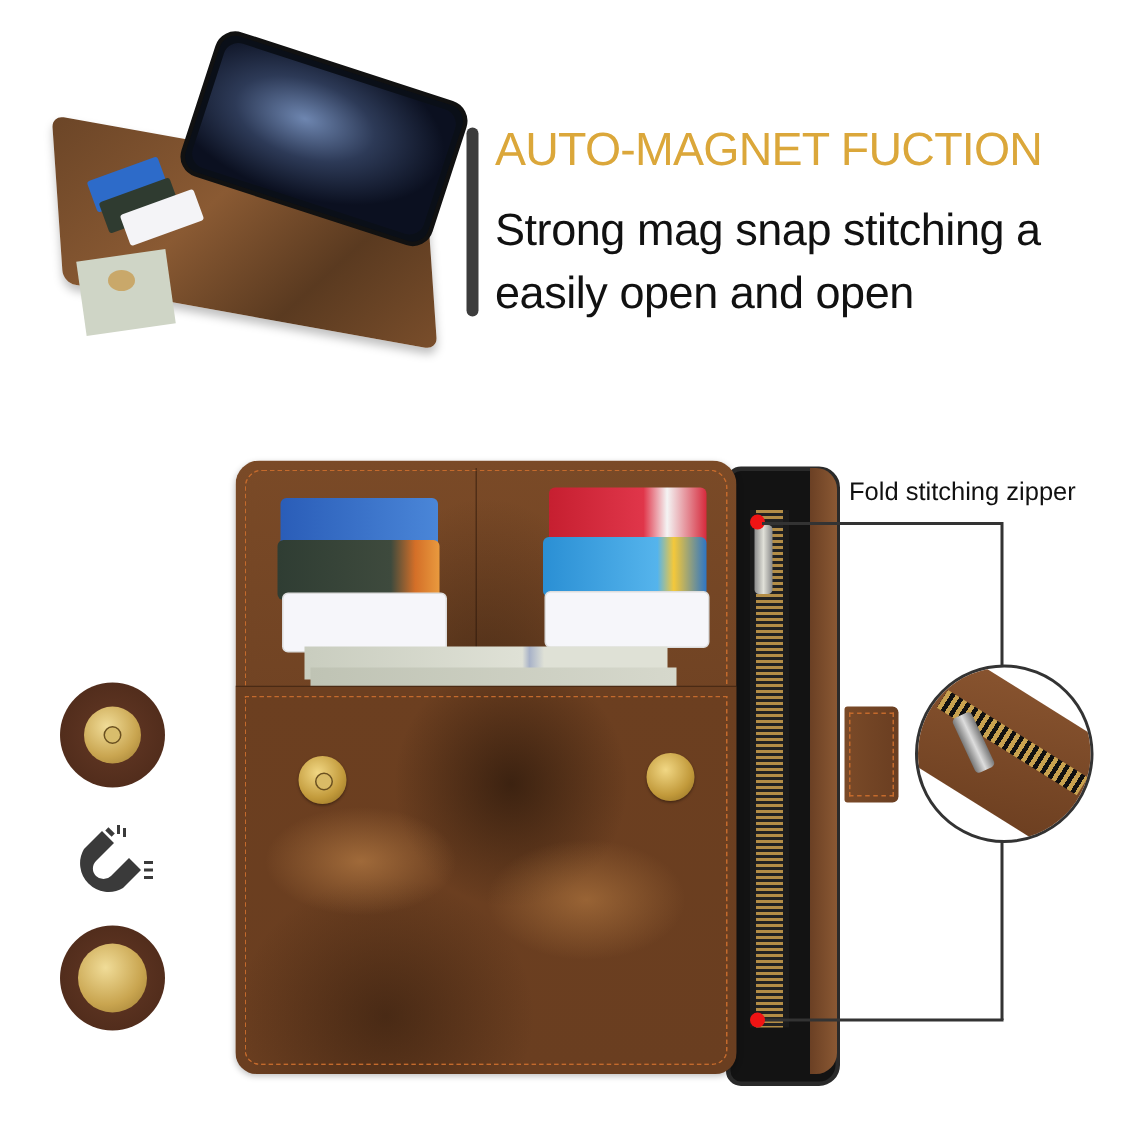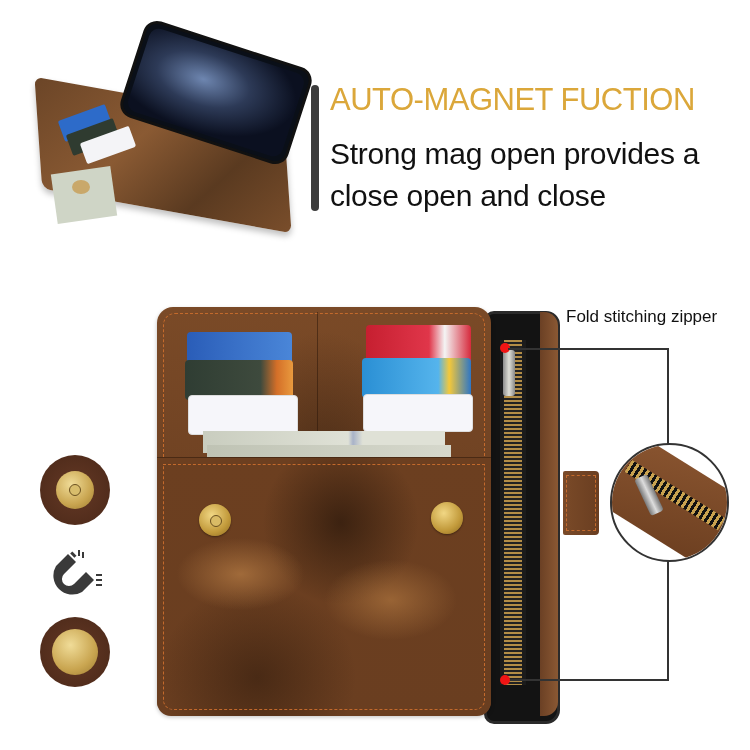--- a/index.html
+++ b/index.html
@@ -41,21 +41,21 @@
   .snap .dot { position:absolute; left:11px; top:11px; width:10px; height:10px; border-radius:50%; border:1px solid #6a5020; background:#d9bb66; }
 
   .phone-edge { left:484px; top:311px; width:70px; height:407px; background:#131313; border-radius:10px 14px 14px 10px; border:3px solid #2a2a2a; }
   .leather-back { left:540px; top:312px; width:18px; height:404px; background:linear-gradient(90deg,#6b4024,#8a5833); border-radius:0 14px 14px 0; }
   .zipper { left:500px; top:340px; width:18px; height:345px; background:repeating-linear-gradient(180deg,#b38d46 0 2px,#222 2px 4px); border-left:4px solid #1b1b1b; border-right:4px solid #1b1b1b; }
   .puller { left:503px; top:350px; width:12px; height:46px; background:linear-gradient(90deg,#8c8c8c,#e0e0d8,#888); border-radius:3px; }
   .tab { left:563px; top:471px; width:36px; height:64px; background:linear-gradient(90deg,#7a4a28,#6a3e21); border-radius:2px 4px 4px 2px; }
 
   .redpoint { width:10px; height:10px; border-radius:50%; background:#f01414; }
   .callout-line { background:#333; }
-  .callout-label { left:566px; top:307px; font-size:17px; color:#111; white-space:nowrap; }
+  .callout-label { left:566px; top:318px; font-size:17px; color:#111; white-space:nowrap; }
   .zoom-circle { left:610px; top:443px; width:115px; height:115px; border-radius:50%; border:2px solid #333; background:#fff; overflow:hidden; }
   .zoom-circle .lz { position:absolute; left:-10px; top:20px; width:150px; height:80px; background:linear-gradient(160deg,#8a5530,#6a3d1f); transform:rotate(32deg); }
   .zoom-circle .zt { position:absolute; left:20px; top:15px; width:110px; height:14px; background:repeating-linear-gradient(90deg,#c9a24f 0 3px,#111 3px 6px); transform:rotate(32deg); transform-origin:left top; }
   .zoom-circle .zp { position:absolute; left:30px; top:30px; width:14px; height:40px; background:linear-gradient(90deg,#777,#ddd,#777); transform:rotate(-25deg); border-radius:3px; }
 
   .magnet-disc { width:70px; height:70px; border-radius:50%; background:radial-gradient(circle,#5a3220 40%,#4a2818 100%); }
   .magnet-disc .gold { position:absolute; left:16px; top:16px; width:38px; height:38px; border-radius:50%; background:radial-gradient(circle at 40% 35%, #f0dc98, #c9a550 60%, #9c7a30); }
   .magnet-disc .pin { position:absolute; left:29px; top:29px; width:10px; height:10px; border-radius:50%; border:1px solid #6a5020; background:#d8bd6c; }
 </style>
 </head>
@@ -69,22 +69,22 @@
   <div class="bill"></div>
   <div class="coin"></div>
   <div class="phone">
       <div class="screen"></div>
     </div>
 </div>
 
 <div class="abs bar"></div>
 <div class="abs headline">AUTO-MAGNET FUCTION</div>
 <div class="abs desc">
-  <div>Strong mag open provides a</div>
-  <div>close open and close</div>
+  <div>Strong mag snap stitching a</div>
+  <div>easily open and open</div>
 </div>
 
 <div class="abs phone-edge"></div>
 <div class="abs leather-back"></div>
 <div class="abs zipper"></div>
 <div class="abs puller"></div>
 <div class="abs tab">
   <div class="stitch" style="left:3px;top:4px;right:3px;bottom:4px;"></div>
 </div>
 

